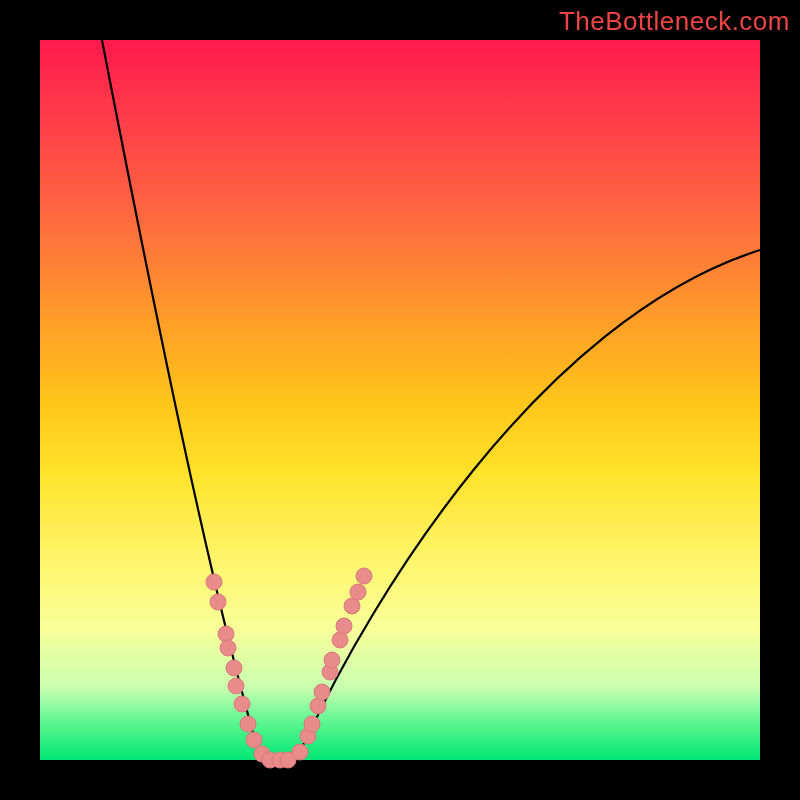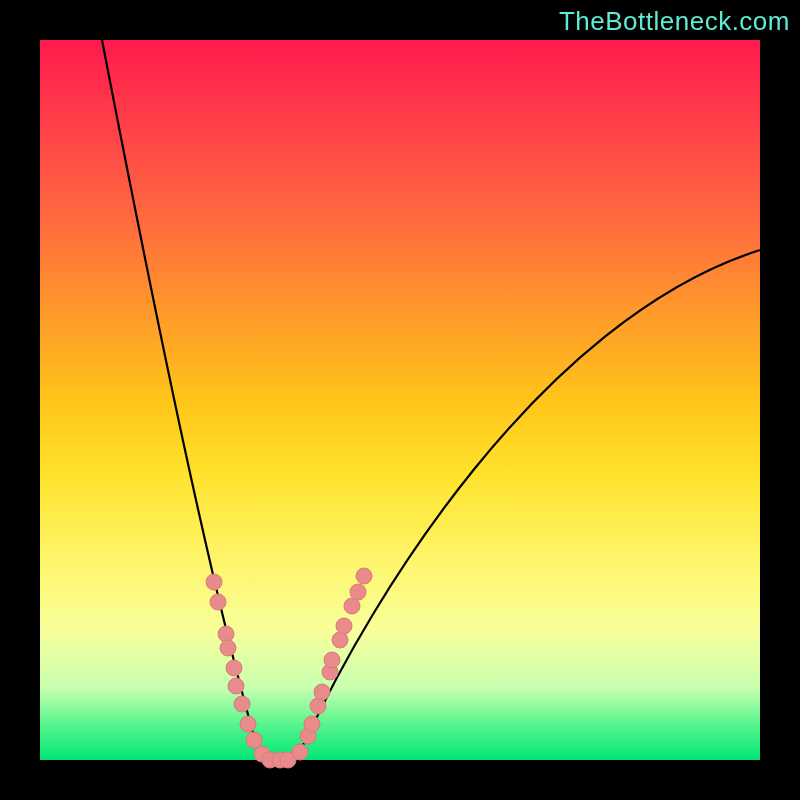--- a/index.html
+++ b/index.html
@@ -35,21 +35,21 @@
       #f8ff9a 82%,
       #c8ffb0 90%,
       #58f58e 95%,
       #00e676 100%
     );
   }
   .watermark {
     position: absolute;
     top: 6px;
     right: 10px;
-    color: #5eead4;
+    color: #ef4444;
     font-size: 26px;
     font-weight: 500;
     letter-spacing: 0.5px;
     z-index: 10;
   }
   svg.curve {
     position: absolute;
     left: 0;
     top: 0;
     width: 720px;

